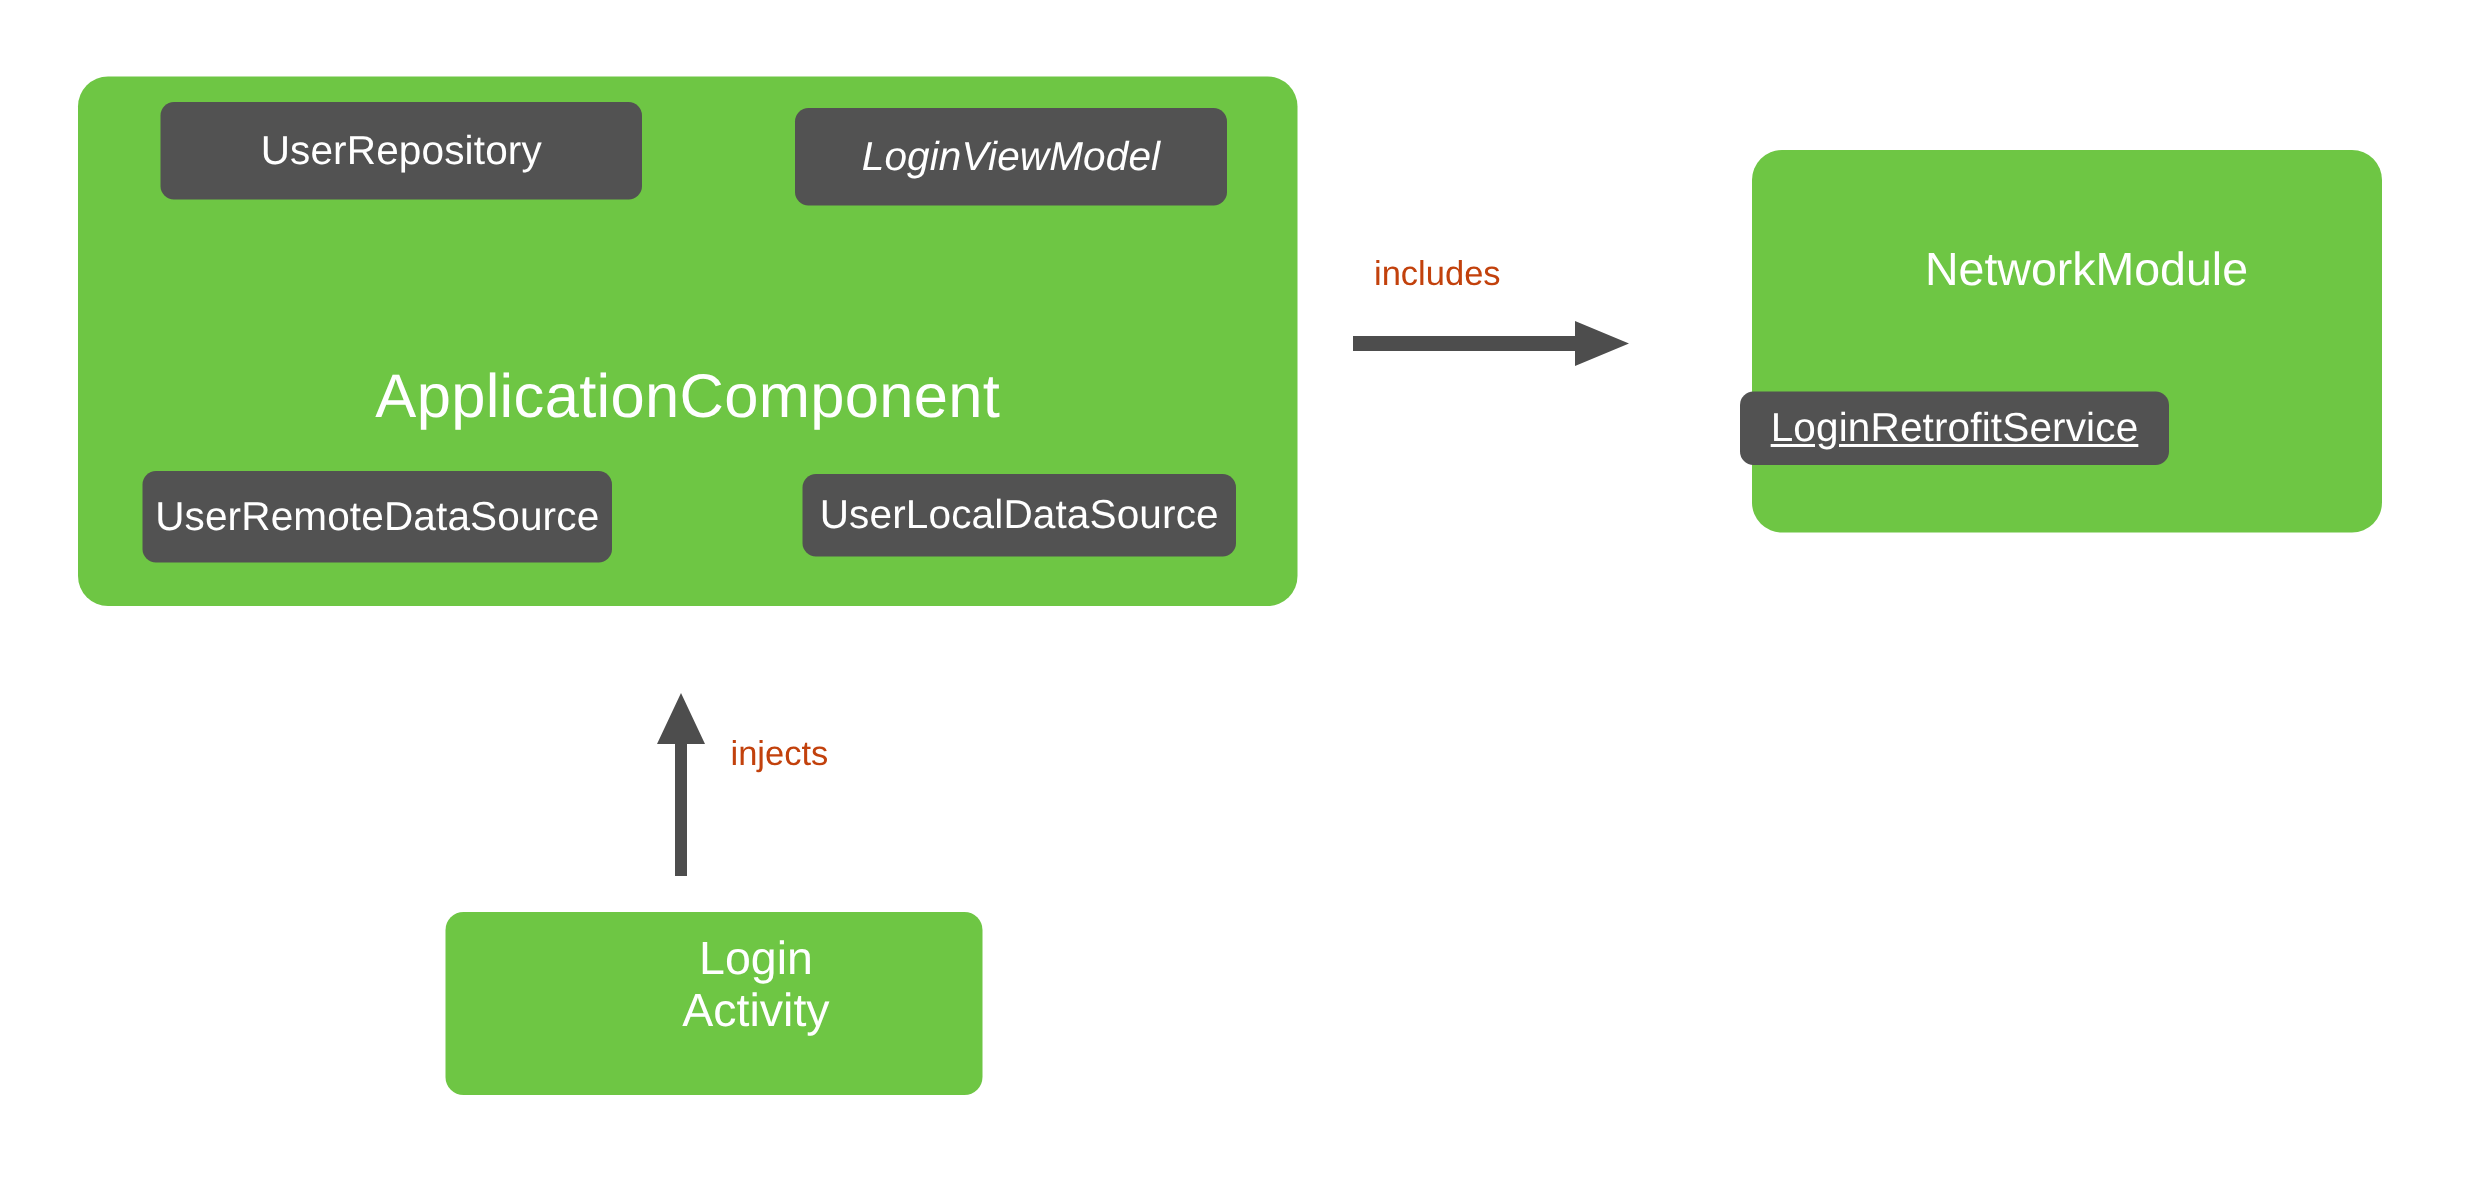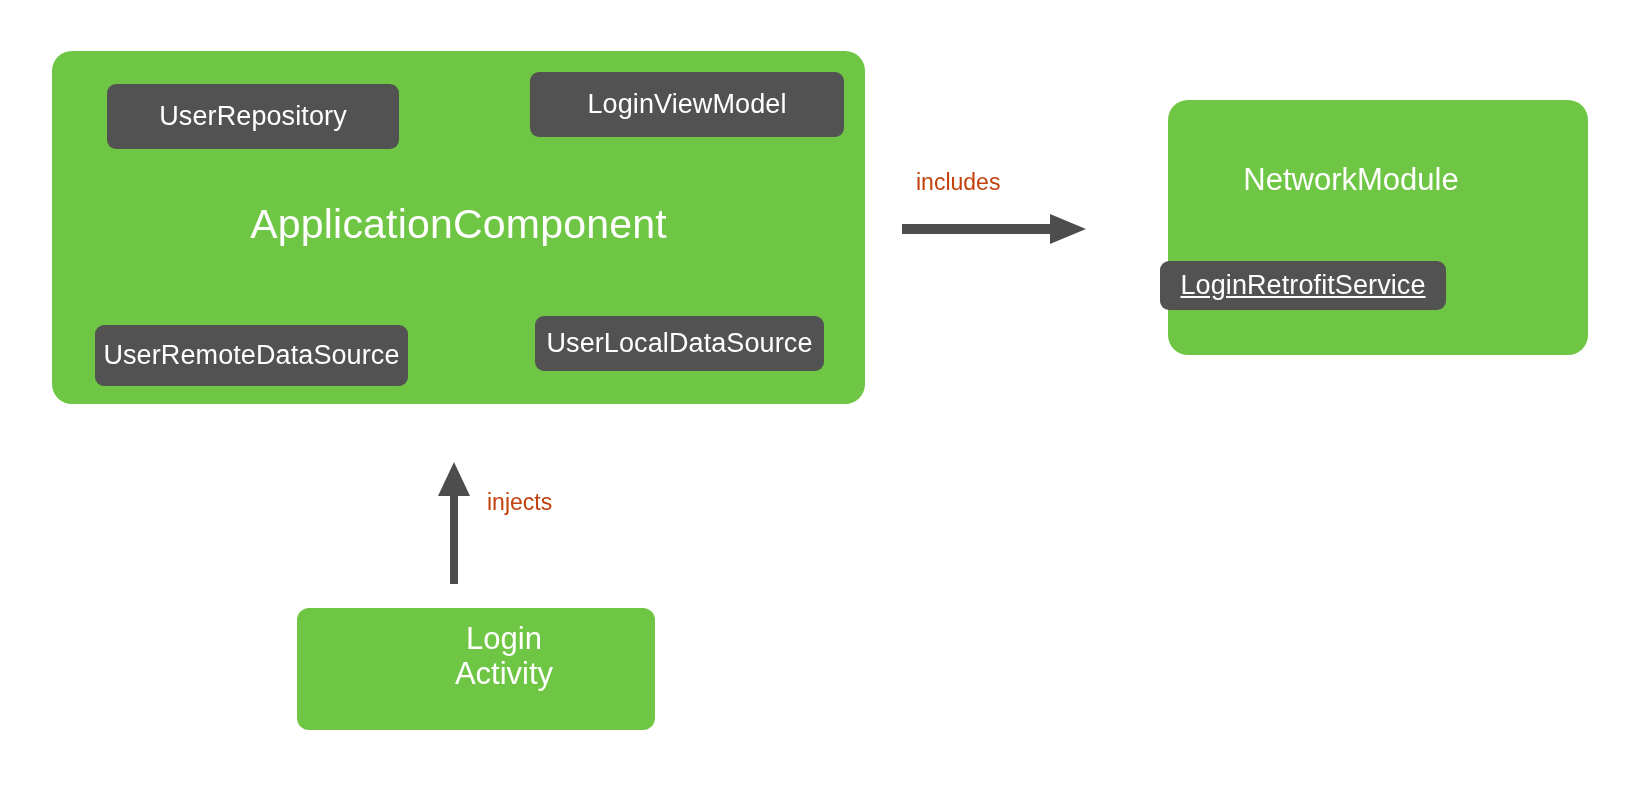--- a/index.html
+++ b/index.html
@@ -45,20 +45,21 @@
   }
 
   .container-title {
     position: absolute;
     color: #ffffff;
     font-size: 41px;
     line-height: 1.05;
     text-align: center;
     white-space: nowrap;
     letter-spacing: 0.2px;
+    margin-top: 40px;
   }
   .node-title {
     position: absolute;
     color: #ffffff;
     font-size: 31px;
     line-height: 1.12;
     text-align: center;
     white-space: nowrap;
   }
   .node-title.multiline { white-space: normal; }
@@ -80,39 +81,39 @@
 </style>
 </head>
 <body>
 
 <div id="canvas">
 
   <div class="green-box" style="left:52px; top:51px; width:813px; height:353px;"></div>
 
   <div class="container-title" style="left:52px; top:203px; width:813px;">ApplicationComponent</div>
 
-  <div class="dark-box" style="left:107px; top:84px; width:292px; height:65px;text-align:right;">
+  <div class="dark-box" style="left:107px; top:68px; width:321px; height:65px;text-align:right;">
     <span class="dark-box-label">UserRepository</span>
   </div>
 
-  <div class="dark-box" style="left:530px; top:72px; width:314px; height:65px;">
+  <div class="dark-box" style="left:530px; top:72px; width:288px; height:65px;font-style:italic;">
     <span class="dark-box-label">LoginViewModel</span>
   </div>
 
-  <div class="dark-box" style="left:95px; top:325px; width:313px; height:61px;">
+  <div class="dark-box" style="left:95px; top:314px; width:313px; height:61px;">
     <span class="dark-box-label">UserRemoteDataSource</span>
   </div>
 
   <div class="dark-box" style="left:535px; top:316px; width:289px; height:55px;">
     <span class="dark-box-label">UserLocalDataSource</span>
   </div>
 
   <div class="green-box" style="left:1168px; top:100px; width:420px; height:255px;"></div>
 
-  <div class="node-title" style="left:1141px; top:163px; width:420px;">NetworkModule</div>
+  <div class="node-title" style="left:1181px; top:163px; width:420px;">NetworkModule</div>
 
   <div class="dark-box" style="left:1160px; top:261px; width:286px; height:49px;text-decoration:underline;">
     <span class="dark-box-label">LoginRetrofitService</span>
   </div>
 
   <div class="green-box" style="left:297px; top:608px; width:358px; height:122px; border-radius:12px;"></div>
 
   <div class="node-title multiline" style="left:297px; top:622px; width:358px;padding-left:28px;">
     <div>Login</div>
     <div>Activity</div>

